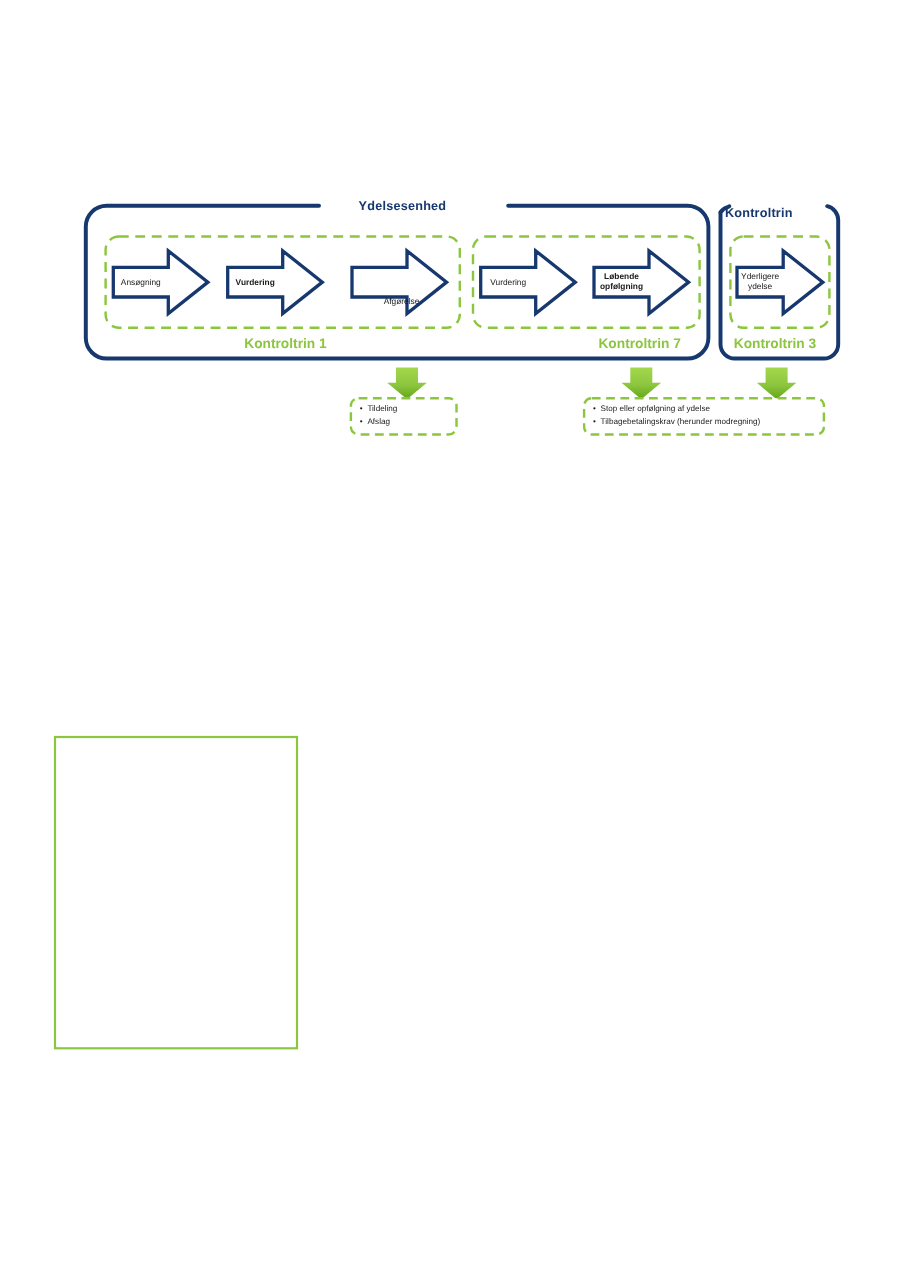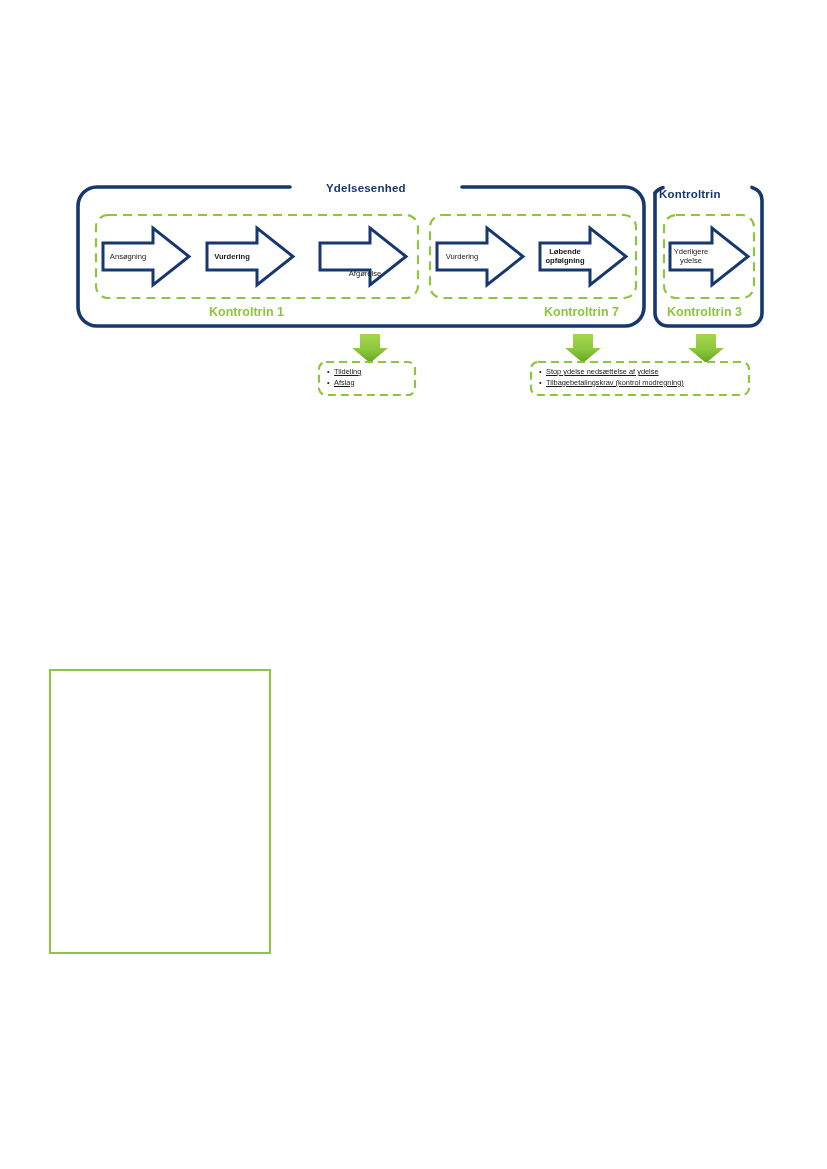--- a/index.html
+++ b/index.html
@@ -58,21 +58,20 @@
     text-align: center;
     white-space: nowrap;
   }
 
   .callout-text {
     position: absolute;
     color: #1a1a1a;
     font-size: 7.4px;
     line-height: 1.45;
     white-space: nowrap;
-    text-decoration: underline;
   }
   .callout-text .bullet-row { display: block; }
   .callout-text .dot {
     display: inline-block;
     width: 7px;
   }
 
   
   #green-panel {
     position: absolute;
@@ -141,21 +140,21 @@
       <path d="M 696 334 L 716 334 L 716 348 L 724 348 L 706 363 L 688 348 L 696 348 Z" fill="url(#greenGrad)" stroke="none"></path>
     </g>
 
     <rect x="319" y="362" width="96" height="33" rx="7" ry="7" fill="#FFFFFF" stroke="#8CC63F" stroke-width="2.2" stroke-dasharray="8 5"></rect>
     <rect x="531" y="362" width="218" height="33" rx="7" ry="7" fill="#FFFFFF" stroke="#8CC63F" stroke-width="2.2" stroke-dasharray="8 5"></rect>
   </svg>
 
   <div class="unit-label" style="left:326px; top:182px;text-align:center;">Ydelsesenhed</div>
   <div class="unit-label" style="left:659px; top:188px;">Kontroltrin</div>
 
-  <div class="step-label" style="left:209px; top:305px;">Kontroltrin 1</div>
+  <div class="step-label" style="left:222px; top:305px;">Kontroltrin 1</div>
   <div class="step-label" style="left:544px; top:305px;">Kontroltrin 7</div>
   <div class="step-label" style="left:667px; top:305px;">Kontroltrin 3</div>
 
   <div class="arrow-text" style="left:103px; top:252px; width:50px;">Ansøgning</div>
   <div class="arrow-text" style="left:207px; top:252px; width:50px;font-weight:bold;">Vurdering</div>
   <div class="arrow-text" style="left:320px; top:269px; width:50px;margin-left:20px;">Afgørelse</div>
   <div class="arrow-text" style="left:437px; top:252px; width:50px;">Vurdering</div>
 
   <div class="arrow-text" style="left:540px; top:247px; width:50px;font-weight:bold;">
     <div>Løbende</div>
@@ -166,19 +165,19 @@
     <div>Yderligere</div>
     <div>ydelse</div>
   </div>
 
   <div class="callout-text" style="left:327px; top:367px;">
     <span class="bullet-row"><span class="dot">•</span><span>Tildeling</span></span>
     <span class="bullet-row"><span class="dot">•</span><span>Afslag</span></span>
   </div>
 
   <div class="callout-text" style="left:539px; top:367px;">
-    <span class="bullet-row"><span class="dot">•</span><span>Stop ydelse nedsættelse af ydelse</span></span>
-    <span class="bullet-row"><span class="dot">•</span><span>Tilbagebetalingskrav (kontrol modregning)</span></span>
+    <span class="bullet-row"><span class="dot">•</span><span>Stop eller opfølgning af ydelse</span></span>
+    <span class="bullet-row"><span class="dot">•</span><span>Tilbagebetalingskrav (herunder modregning)</span></span>
   </div>
 
 </div>
 
 <div id="green-panel"></div>
 
 </body></html>

